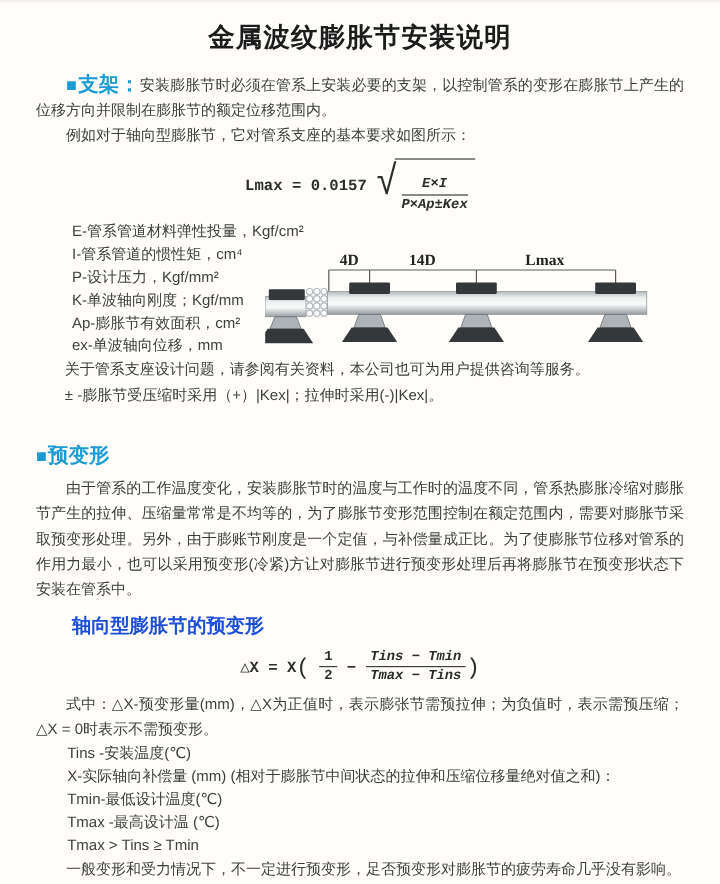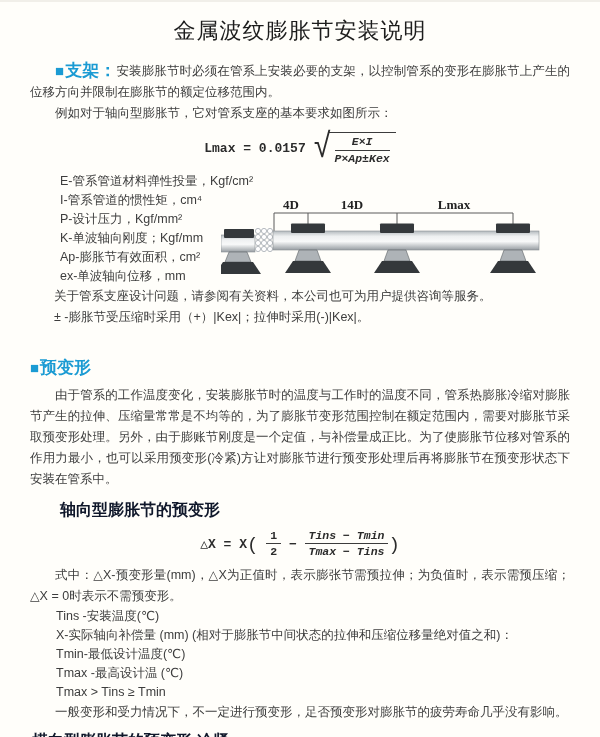--- a/index.html
+++ b/index.html
@@ -6,51 +6,51 @@
   body{
     width:600px;height:737px;overflow:hidden;
     background:#fffefa;
     font-family:"Liberation Sans","DejaVu Sans",sans-serif;
     color:#3d3d3d;
     border-top:2px solid #f1efe9;
     box-sizing:border-box;
   }
   .page{padding:10px 30px 0 30px;box-sizing:border-box;position:relative;}
   .doc-title{
-    text-align:center;font-size:22px;font-weight:normal;color:#1c1c1c;
+    text-align:center;font-size:22px;font-weight:bold;color:#1c1c1c;
     margin:4px 0 14px 0;letter-spacing:1px;
   }
   .p{margin:0;font-size:12.5px;line-height:21px;text-align:justify;}
   .indent{text-indent:2em;}
   .sec-head-inline{
     color:#1b9bd3;font-size:17px;font-weight:bold;vertical-align:-1px;
   }
   .sec-head{
     color:#1b9bd3;font-size:17px;font-weight:bold;margin:12px 0 6px 0;
   }
   .marker{font-size:15px;margin-right:1px;}
   .sub-head{
-    color:#0f172a;font-size:16px;font-weight:bold;margin:10px 0 8px 30px;
+    color:#1d4ed8;font-size:16px;font-weight:bold;margin:10px 0 8px 30px;
   }
   .sub-head.flush{margin-left:2px;margin-top:8px;}
   
   .formula{
     font-family:Liberation Mono, monospace;
     font-weight:bold;color:#2c2c2c;text-align:center;
     font-size:13px;margin:8px 0 6px 0;
   }
   .formula .var{font-style:italic;}
   .frac{display:inline-block;vertical-align:middle;text-align:center;
         font-size:11.5px;line-height:1.2;}
   .frac .num{display:block;border-bottom:1px solid #3c3c3c;padding:0 4px 1px 4px;}
   .frac .den{display:block;padding-top:1px;}
   .sqrt{display:inline-flex;align-items:center;vertical-align:middle;}
   .sqrt-sign{font-size:30px;font-weight:normal;line-height:0.85;
              transform:scaleY(1.15);margin-right:-3px;}
-  .sqrt-content{border-top:1.4px solid #3c3c3c;padding:2px 6px 0 6px;}
+  .sqrt-content{border-top:1.4px solid #3c3c3c;padding:14px 6px 0 6px;}
   .paren{font-size:19px;font-weight:normal;vertical-align:-2px;}
   
   .definitions{position:relative;margin-top:4px;min-height:172px;}
   .def-lead{margin-left:8px;font-size:12.5px;line-height:19px;}
   .def-item{margin-left:30px;font-size:12.5px;line-height:19px;}
   .def-pm{margin-left:24px;font-size:12.5px;line-height:20px;}
   .def-note{margin-left:24px;font-size:12.5px;line-height:21px;}
   .diagram{position:absolute;top:26px;right:-6px;}
   
   .ax-line{margin-left:26px;font-size:12.5px;line-height:19px;}

